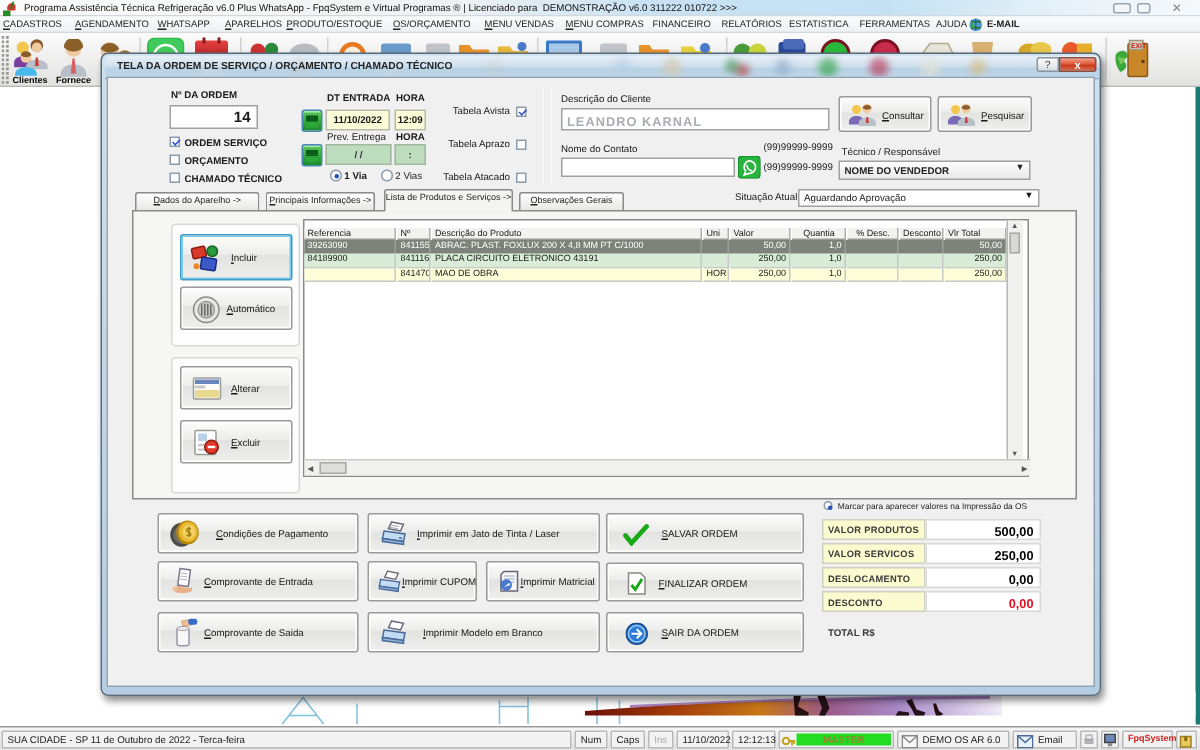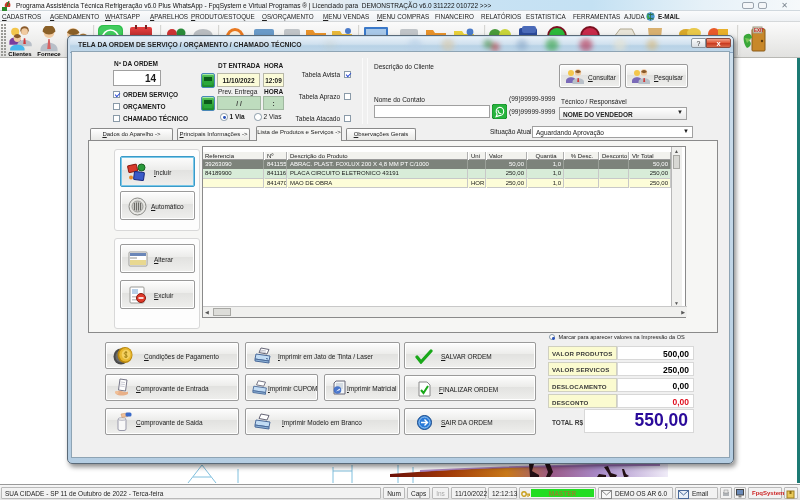--- a/index.html
+++ b/index.html
@@ -297,21 +297,21 @@
       radial-gradient(circle at 150px 5px,#d8d8e0 6px,transparent 7px),
       radial-gradient(circle at 220px 5px,#c8c8b8 5px,transparent 6px);"></div>
     <div style="position:absolute;left:0;bottom:0;width:100%;height:1px;background:#8aa6c4"></div>
     <span style="position:absolute;left:8px;top:4px;font-size:6.8px;font-weight:bold;color:#222">TELA DA ORDEM DE SERVIÇO / ORÇAMENTO / CHAMADO TÉCNICO</span>
     <span style="position:absolute;left:621px;top:1px;width:15px;height:10px;background:linear-gradient(#fdfdfd,#d8dde2);border:1px solid #8a96a0;border-radius:2px 0 0 2px;text-align:center;font-size:7px;color:#333;line-height:10px">?</span>
     <span style="position:absolute;left:636px;top:1px;width:25px;height:10px;background:linear-gradient(#f0a088,#e05a3a 45%,#c83a20 55%,#d86a4a);border:1px solid #8a4a40;border-radius:0 2px 2px 0;text-align:center;font-size:7.5px;color:#fff;font-weight:bold;line-height:10px">x</span>
   </div>
   <div id="dlgclient">
 
     <div class="lbl" style="left:42px;top:8px">Nº DA ORDEM</div>
-    <div class="box" style="left:41px;top:18px;width:48px;height:16px;font-size:10px;font-weight:bold;text-align:right;padding:2px 4px 12px 0">14</div>
+    <div class="box" style="left:41px;top:18px;width:59px;height:16px;font-size:10px;font-weight:bold;text-align:right;padding:2px 4px 12px 0">14</div>
     <div class="cbrow" style="left:41px;top:39px"><span class="cb on"></span>ORDEM SERVIÇO</div>
     <div class="cbrow" style="left:41px;top:51px"><span class="cb"></span>ORÇAMENTO</div>
     <div class="cbrow" style="left:41px;top:63px"><span class="cb"></span>CHAMADO TÉCNICO</div>
 
     <div class="lbl" style="left:146px;top:10px">DT ENTRADA</div>
     <div class="lbl" style="left:192px;top:10px">HORA</div>
     <div class="greenbtn" style="left:129px;top:21px"></div>
     <div class="ylbox" style="left:145px;top:21px;width:43px;height:14px;text-align:center;padding-top:3px">11/10/2022</div>
     <div class="ylbox" style="left:191px;top:21px;width:21px;height:14px;text-align:center;padding-top:3px">12:09</div>
     <div class="rlbl" style="left:146px;top:36px">Prev. Entrega</div>
@@ -323,20 +323,21 @@
     <div class="cbrow" style="left:182px;top:61px;font-weight:normal"><span class="radio"></span>2 Vias</div>
 
     <div class="rlbl" style="left:213px;top:19px;width:55px;text-align:right">Tabela Avista</div>
       <span class="cb on" style="position:absolute;left:272px;top:19px"></span>
     <div class="rlbl" style="left:213px;top:41px;width:55px;text-align:right">Tabela Aprazo</div>
       <span class="cb" style="position:absolute;left:272px;top:41px"></span>
     <div class="rlbl" style="left:213px;top:63px;width:55px;text-align:right">Tabela Atacado</div>
       <span class="cb" style="position:absolute;left:272px;top:63px"></span>
 
     <div class="rlbl" style="left:302px;top:11px">Descrição do Cliente</div>
+    <div class="box" style="left:302px;top:20px;width:179px;height:15px;font-size:8.5px;font-weight:bold;color:#a8aeb4;letter-spacing:0.7px;padding:2.5px 0 0 3px">LEANDRO KARNAL</div>
     <div class="rlbl" style="left:302px;top:44px">Nome do Contato</div>
     <div class="box" style="left:302px;top:53px;width:116px;height:13px"></div>
     <svg style="position:absolute;left:420px;top:52px" width="15" height="15">
         <rect x="0" y="0" width="15" height="15" rx="3" fill="#28b43e" stroke="#148a28"></rect>
         <path d="M7.5 3.2 a4.2 4.2 0 0 1 0 8.4 l-3.4 1 l1-2.6 a4.2 4.2 0 0 1 2.4-6.8 Z" fill="none" stroke="#fff" stroke-width="1.1"></path>
         <path d="M6 6 c0 2 1.5 3.5 3.5 4" stroke="#fff" stroke-width="1.1" fill="none"></path>
       </svg>
     <div class="rlbl" style="left:437px;top:43px;font-size:6.5px">(99)99999-9999</div>
     <div class="rlbl" style="left:437px;top:56px;font-size:6.5px">(99)99999-9999</div>
 
@@ -570,15 +571,14 @@
     <div class="cbrow" style="left:477px;top:282px;font-weight:normal;font-size:5.6px;color:#222"><span class="radio on" style="width:6px;height:6px;vertical-align:-1px"></span> Marcar para aparecer valores na Impressão da OS</div>
     <div class="vlabel" style="left:476px;top:293.5px;width:69px;height:14px">VALOR PRODUTOS</div>
     <div class="vval" style="left:545px;top:293.5px;width:77px;height:14px">500,00</div>
     <div class="vlabel" style="left:476px;top:309.5px;width:69px;height:14px">VALOR SERVICOS</div>
     <div class="vval" style="left:545px;top:309.5px;width:77px;height:14px">250,00</div>
     <div class="vlabel" style="left:476px;top:326px;width:69px;height:14px">DESLOCAMENTO</div>
     <div class="vval" style="left:545px;top:326px;width:77px;height:14px">0,00</div>
     <div class="vlabel" style="left:476px;top:342px;width:69px;height:14px">DESCONTO</div>
     <div class="vval" style="left:545px;top:342px;width:77px;height:14px;color:#e01020">0,00</div>
     <div class="lbl" style="left:480px;top:367px;color:#3a3a3a">TOTAL R$</div>
-    <div style="position:absolute;left:512px;top:357px;width:110px;height:24px;background:#fff;border:1px solid #d8d8d8;text-align:right;font-size:17.5px;font-weight:bold;color:#2a0a9a;padding-right:5px">550,00</div>
   </div>
 </div>
 
 </body></html>

